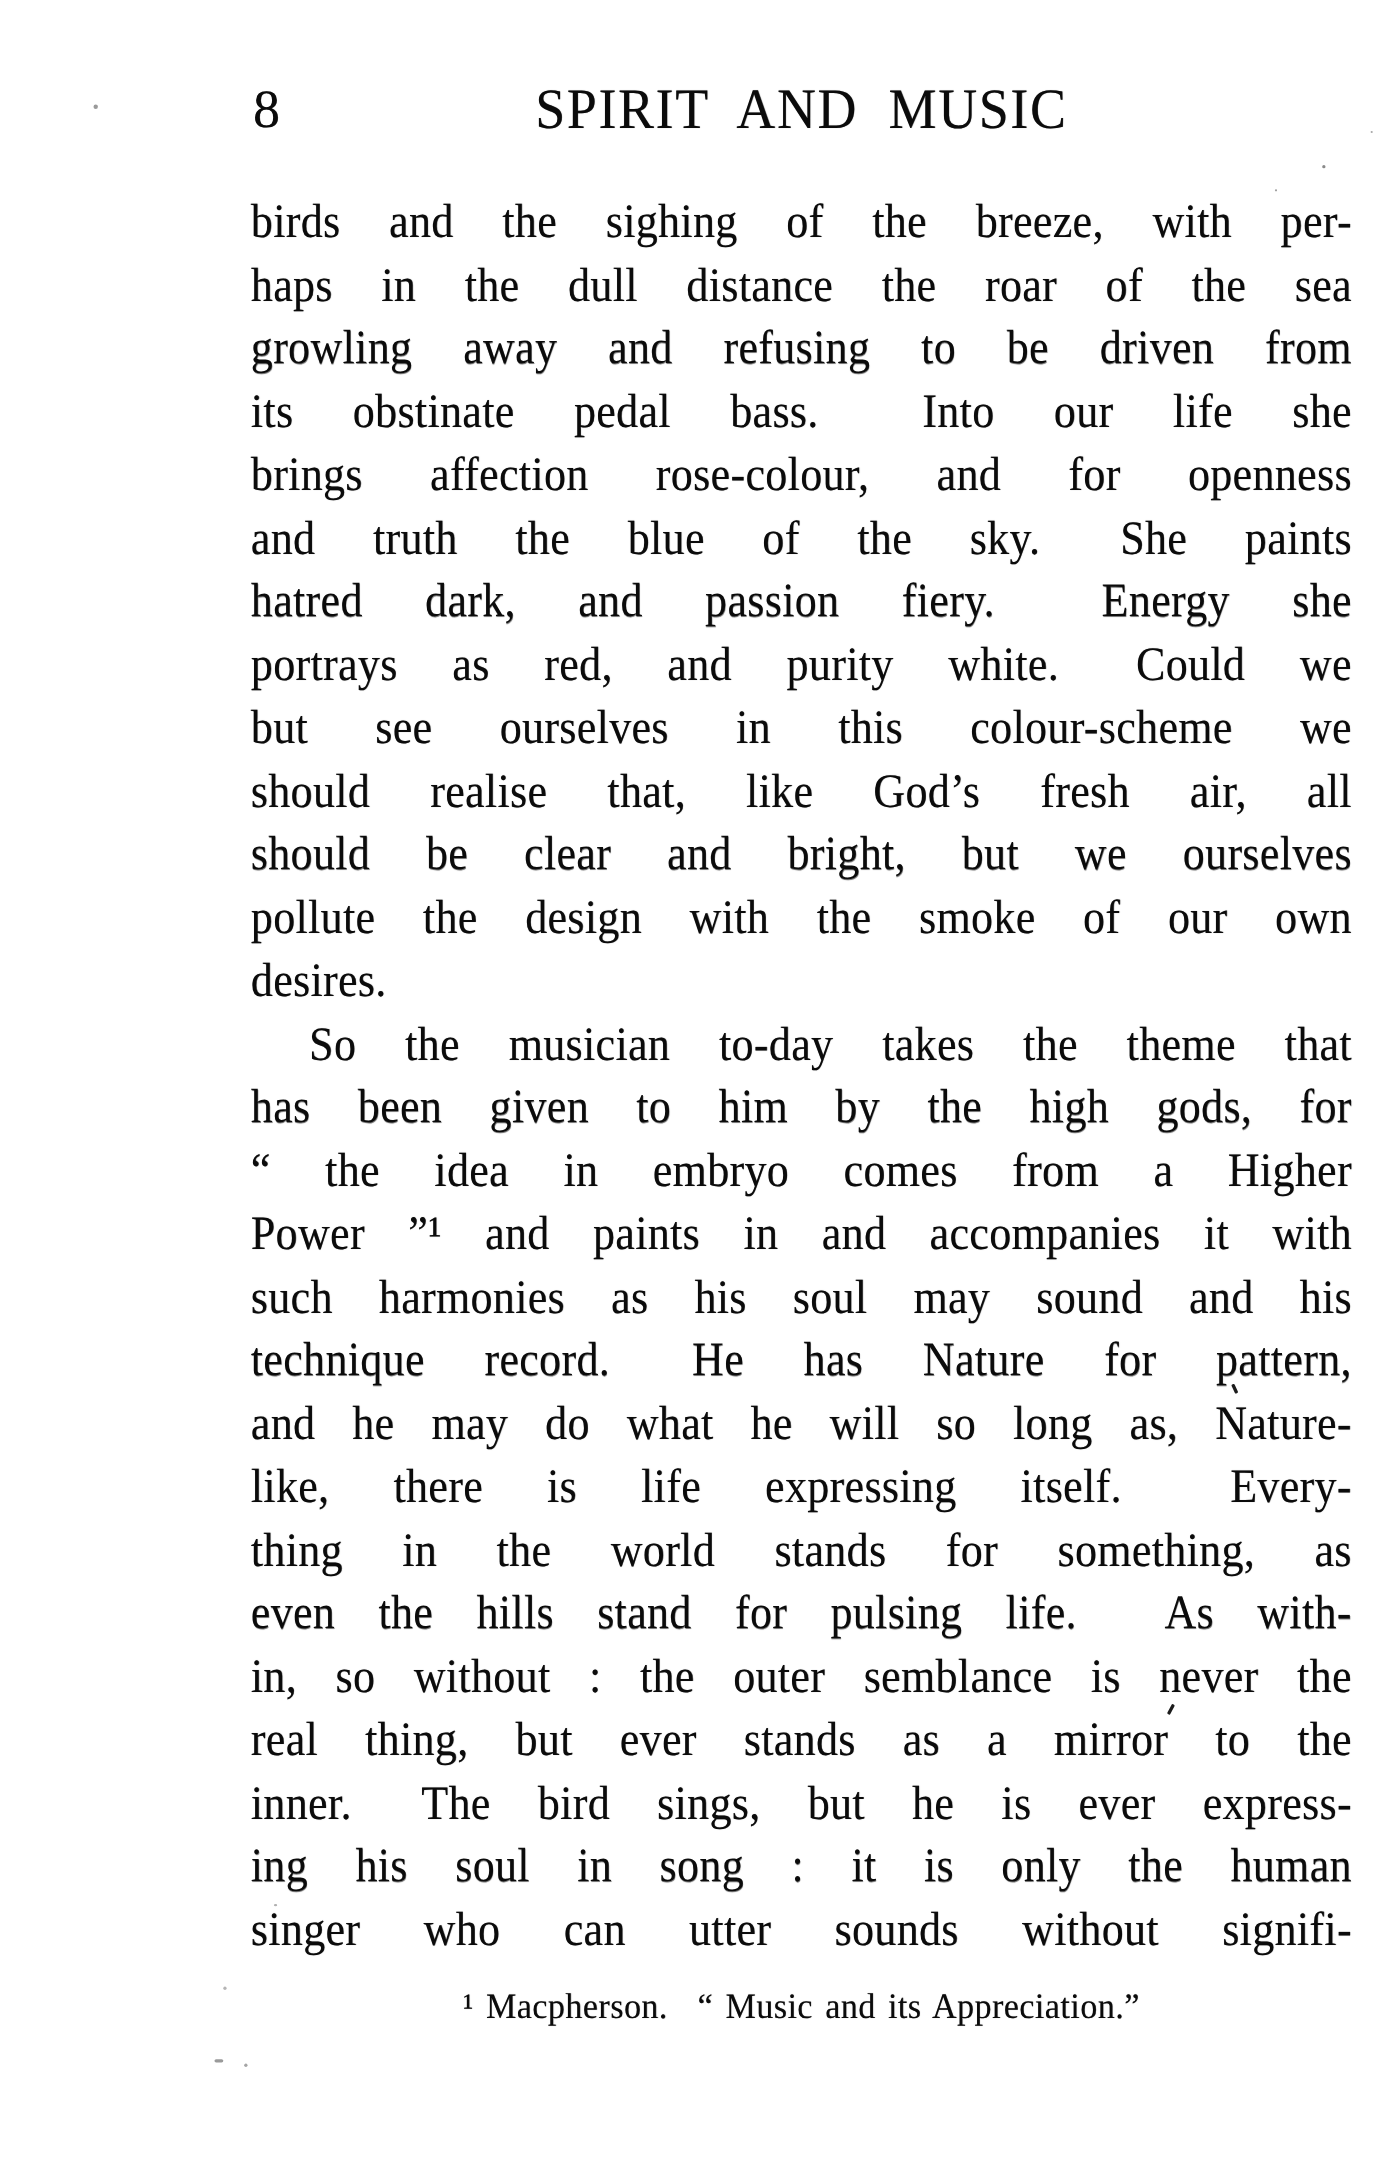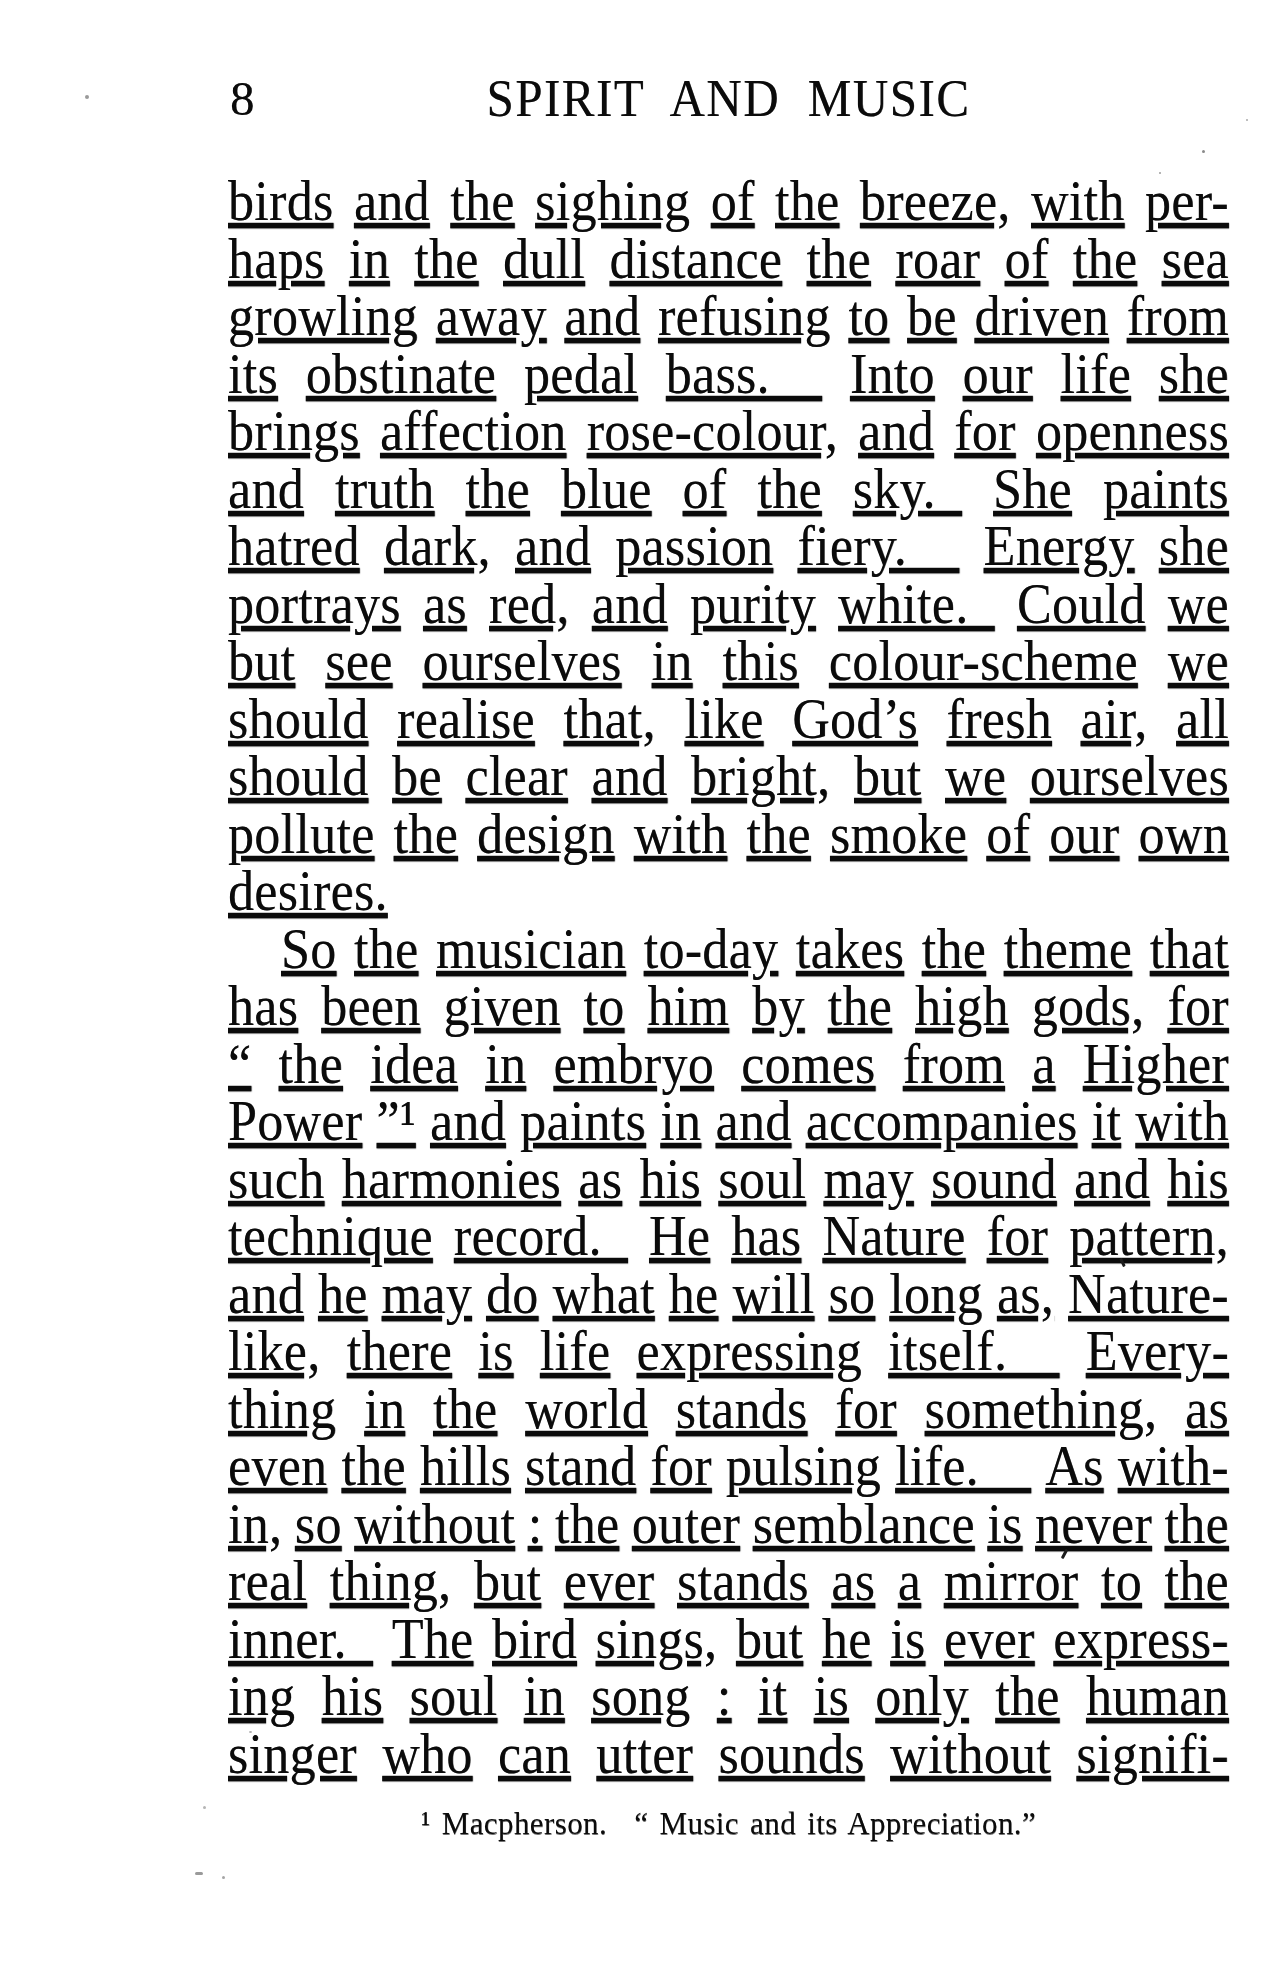--- a/index.html
+++ b/index.html
@@ -39,23 +39,22 @@
     word-spacing: 14px;
     transform: scaleY(1.06);
     transform-origin: 50% 50%;
   }
   
   .body-text {
     position: absolute;
     left: 228px;
     top: 172px;
     width: 1001px;
-    font-size: 52px;
+    font-size: 40px;
     letter-spacing: 0.3px;
-    text-decoration: underline;
   }
   .line {
     display: flex;
     justify-content: space-between;
     align-items: baseline;
     height: 57.5px;
     line-height: 57.5px;
     transform: scaleY(1.09);
     transform-origin: 50% 50%;
     white-space: pre;

